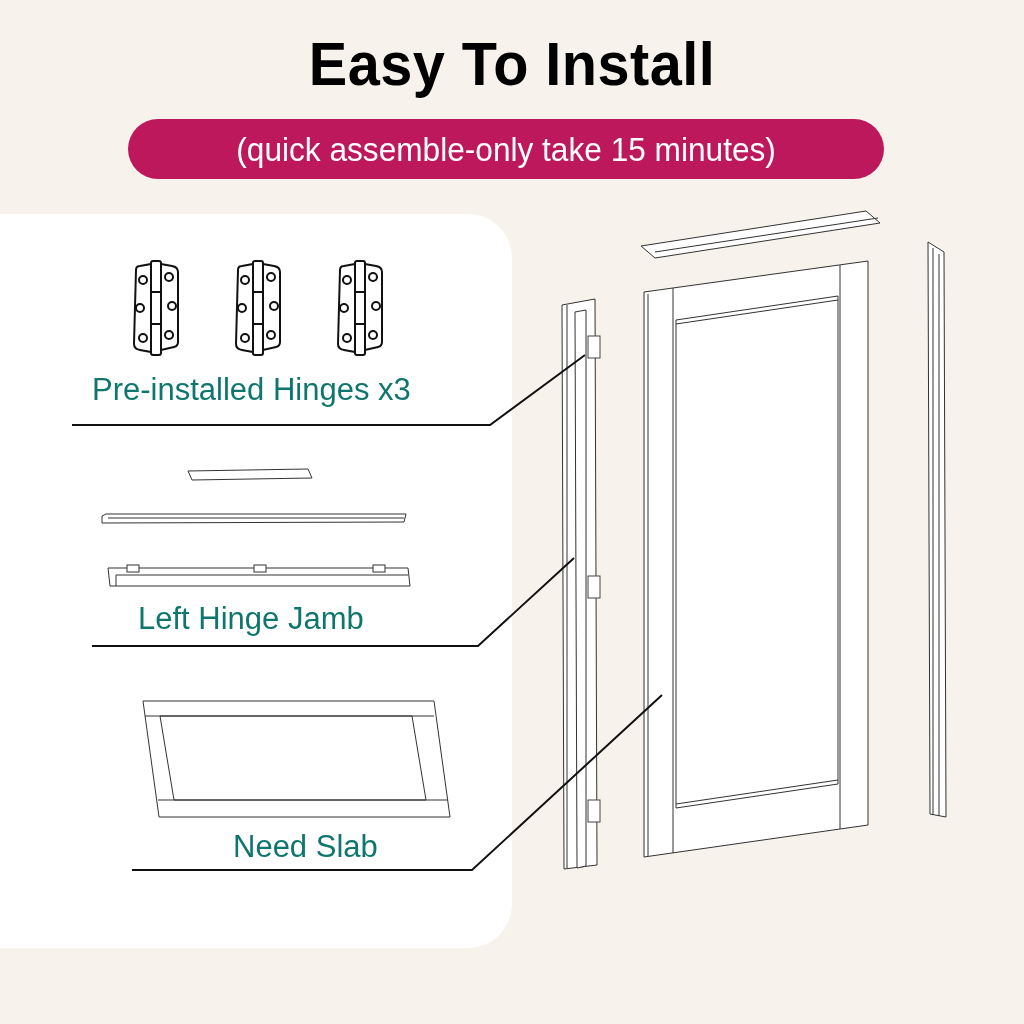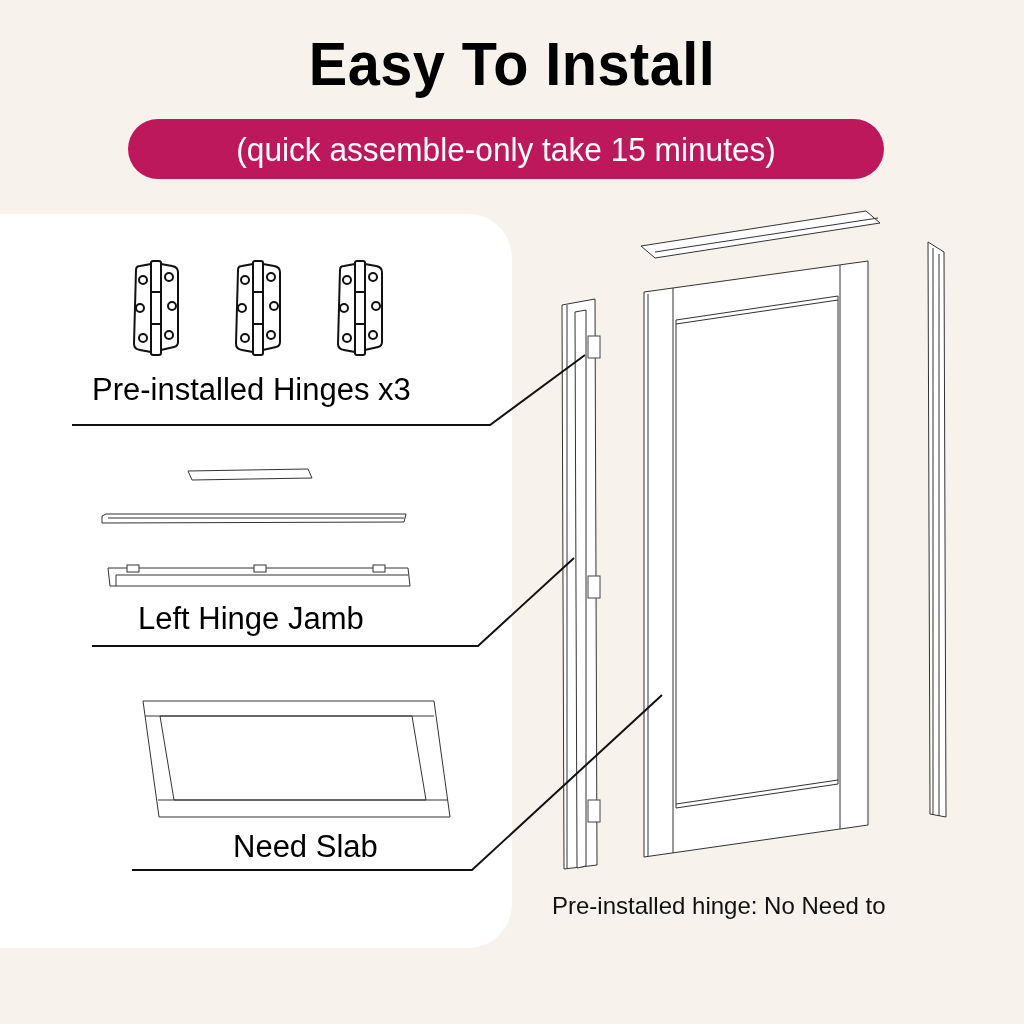--- a/index.html
+++ b/index.html
@@ -17,21 +17,21 @@
     .pill {
       position: absolute; left: 128px; top: 119px; width: 756px; height: 60px;
       background: #be185d; border-radius: 30px;
       display: flex; align-items: center; justify-content: center;
     }
     .pill span { color: #fff; font-size: 34px; transform: scaleX(0.93); display: inline-block; }
     .panel {
       position: absolute; left: 0; top: 214px; width: 512px; height: 734px;
       background: #ffffff; border-radius: 0 44px 44px 0;
     }
-    .label { position: absolute; font-size: 31px; color: #000000; white-space: nowrap; }
+    .label { position: absolute; font-size: 31px; color: #0f766e; white-space: nowrap; }
     .caption { position: absolute; left: 552px; top: 890px; font-size: 24px; line-height: 32px; color: #111; }
     svg.art { position: absolute; left: 0; top: 0; width: 1024px; height: 1024px; pointer-events: none; }
     .hinge { position: absolute; width: 56px; height: 96px; }
   </style>
 </head>
 <body>
 
 <div class="title">Easy To Install</div>
 
 <div class="pill">
@@ -146,14 +146,13 @@
   </g>
 
   <g fill="none" stroke="#111" stroke-width="2">
     <polyline points="72,425 490,425 585,355"></polyline>
     <polyline points="92,646 478,646 574,558"></polyline>
     <polyline points="132,870 472,870 662,695"></polyline>
   </g>
 </svg>
 
 <div class="caption">
-  <div>Pre-installed hinge: No Need to</div>
 </div>
 
 </body></html>

